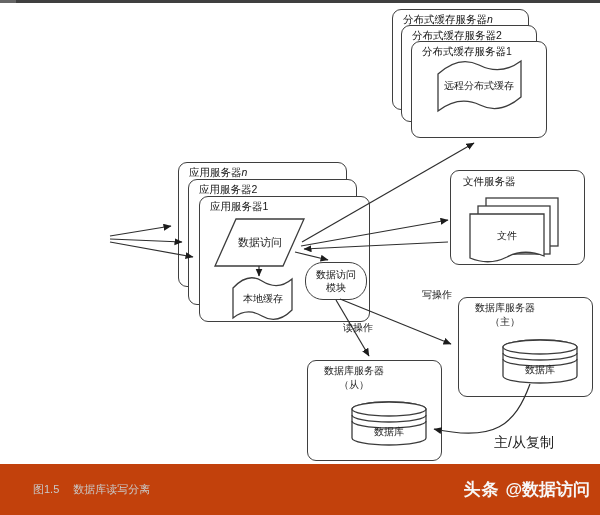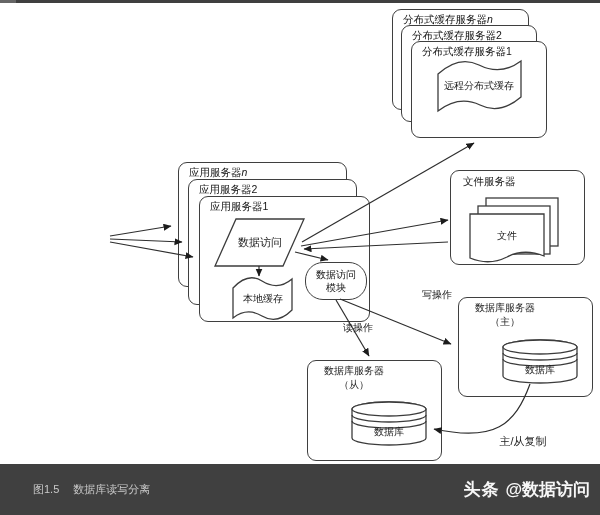--- a/index.html
+++ b/index.html
@@ -12,21 +12,21 @@
   .bt{position:absolute;left:10px;top:3px;font-size:10.5px;color:#141414;white-space:nowrap;}
   .sfx{font-style:italic;}
   .lbl{position:absolute;font-size:10px;color:#1b1b1b;text-align:center;white-space:nowrap;}
   .lbl2{line-height:1.35;}
   .lb-box{display:flex;align-items:center;justify-content:center;text-align:center;
           font-size:10.5px;color:#141414;line-height:1.4;border-radius:7px;}
   .module{display:flex;align-items:center;justify-content:center;text-align:center;
           font-size:10px;color:#141414;line-height:1.3;border-radius:18px;}
   svg.layer{position:absolute;left:0;top:0;pointer-events:none;}
   .labels{position:absolute;left:0;top:0;width:600px;height:515px;pointer-events:none;}
-  .footer{position:absolute;left:0;top:464px;width:600px;height:51px;background:#404040;
+  .footer{position:absolute;left:0;top:464px;width:600px;height:51px;background:#c2410c;
           display:flex;align-items:center;justify-content:space-between;box-sizing:border-box;
           padding:0 10px 0 33px;}
   .caption{font-size:11px;color:#c9c9c9;}
   .caption .cap-title{margin-left:14px;}
   .brand{font-size:17px;color:#f7f7f7;font-weight:600;}
   .brand .brand-logo{font-weight:700;margin-right:6px;letter-spacing:1px;}
 </style>
 </head>
 <body>
 
@@ -111,21 +111,21 @@
     <div class="lbl" style="left:230px;top:235px;width:60px;font-size:11px;">数据访问</div>
     <div class="lbl" style="left:239px;top:292px;width:48px;">本地缓存</div>
     <div class="lbl" style="left:434px;top:79px;width:90px;">远程分布式缓存</div>
     <div class="lbl" style="left:487px;top:229px;width:40px;">文件</div>
     <div class="lbl lbl2" style="left:466px;top:301px;width:78px;"><span>数据库服务器</span><br><span>（主）</span></div>
     <div class="lbl lbl2" style="left:315px;top:364px;width:78px;"><span>数据库服务器</span><br><span>（从）</span></div>
     <div class="lbl" style="left:516px;top:363px;width:48px;">数据库</div>
     <div class="lbl" style="left:365px;top:425px;width:48px;">数据库</div>
     <div class="lbl" style="left:377px;top:288px;width:40px;margin-left:40px;">写操作</div>
     <div class="lbl" style="left:338px;top:321px;width:40px;">读操作</div>
-    <div class="lbl" style="left:494px;top:434px;width:58px;font-size:11px;">主/从复制</div>
+    <div class="lbl" style="left:494px;top:434px;width:58px;font-size:14px;">主/从复制</div>
   </div>
 
   <div class="footer">
     <div class="caption">
       <span class="cap-num">图1.5</span><span class="cap-title">数据库读写分离</span>
     </div>
     <div class="brand">
       <span class="brand-logo">头条</span><span>@数据访问</span>
     </div>
   </div>

